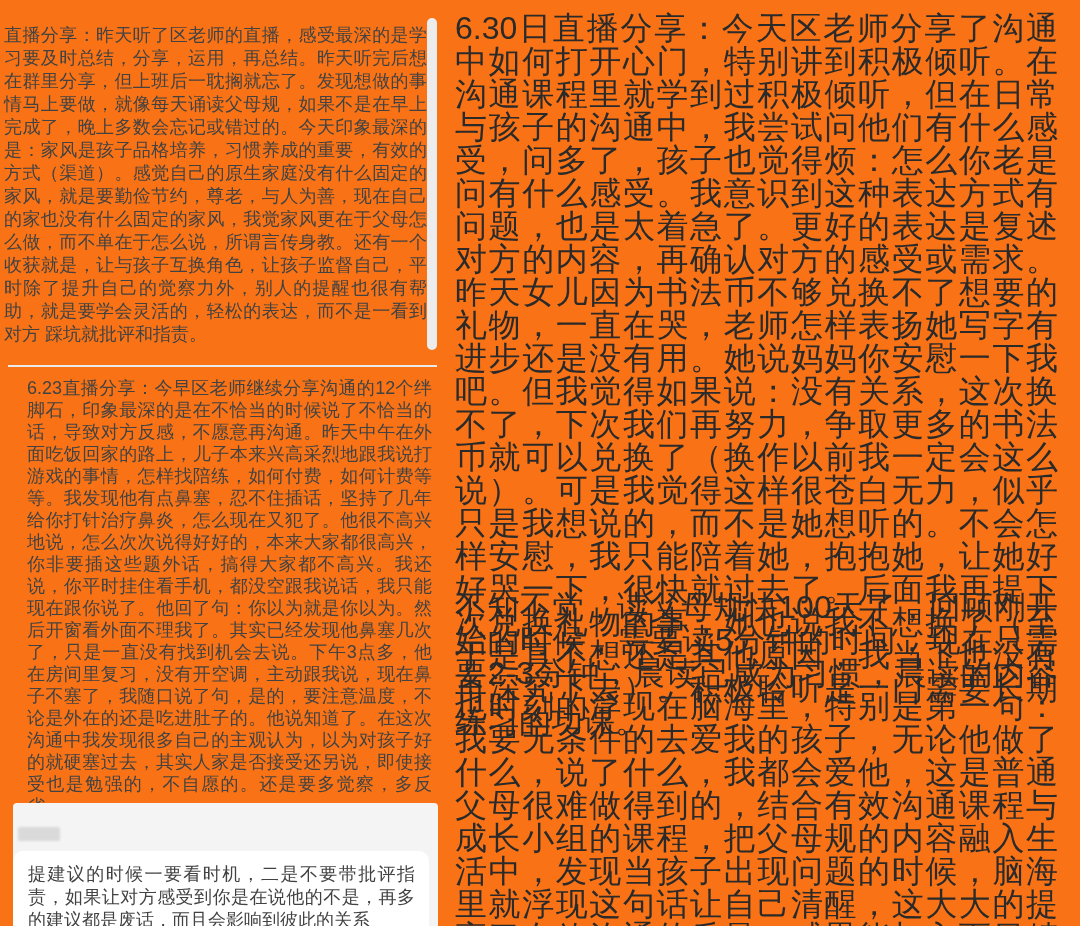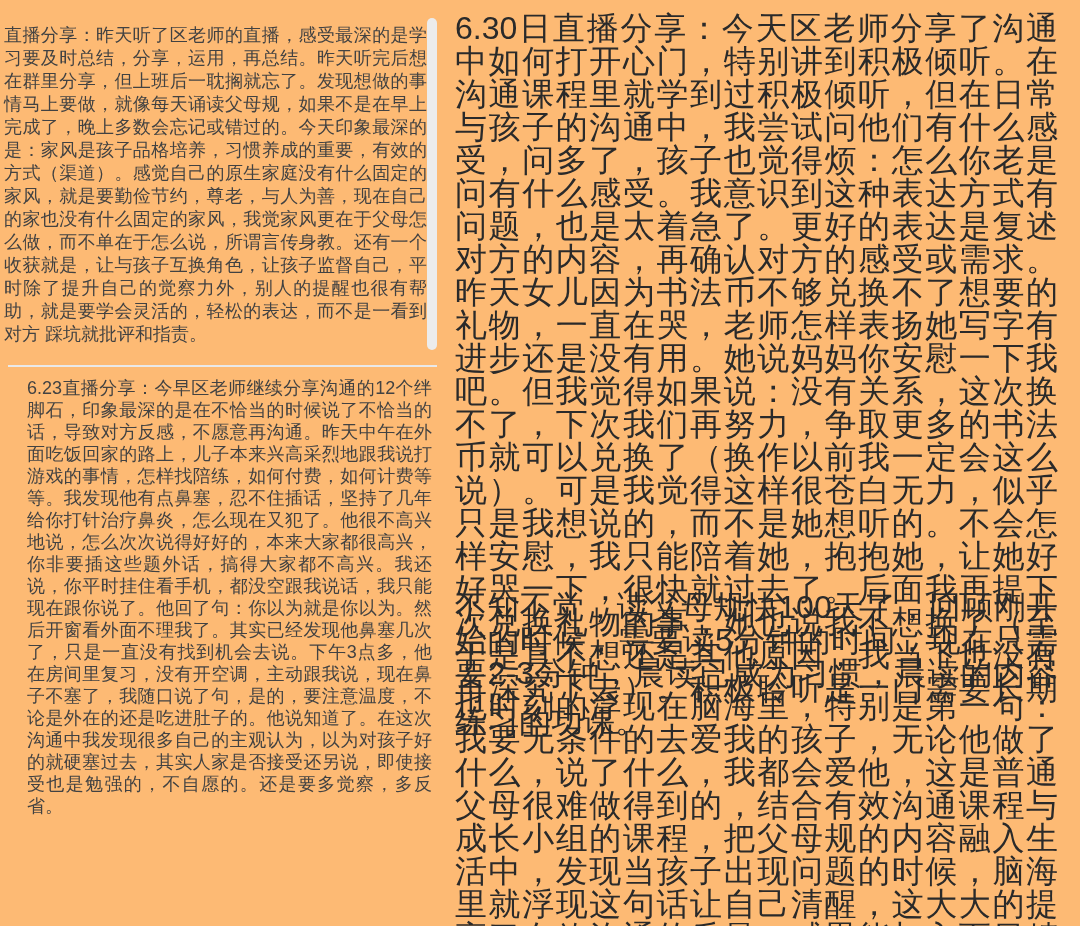--- a/index.html
+++ b/index.html
@@ -5,21 +5,21 @@
   html, body {
     margin: 0;
     padding: 0;
     background: #ffffff;
     font-family: "Liberation Sans", "DejaVu Sans", sans-serif;
   }
   .page {
     position: relative;
     width: 1080px;
     height: 926px;
-    background: #fdba74;
+    background: #f97316;
     overflow: hidden;
   }
 
   
   .left-pane {
     position: absolute;
     left: 0;
     top: 0;
     width: 440px;
     height: 926px;
@@ -129,20 +129,26 @@
   <div class="left-pane">
 
     <p class="left-post-1">直播分享：昨天听了区老师的直播，感受最深的是学习要及时总结，分享，运用，再总结。昨天听完后想在群里分享，但上班后一耽搁就忘了。发现想做的事情马上要做，就像每天诵读父母规，如果不是在早上完成了，晚上多数会忘记或错过的。今天印象最深的是：家风是孩子品格培养，习惯养成的重要，有效的方式（渠道）。感觉自己的原生家庭没有什么固定的家风，就是要勤俭节约，尊老，与人为善，现在自己的家也没有什么固定的家风，我觉家风更在于父母怎么做，而不单在于怎么说，所谓言传身教。还有一个收获就是，让与孩子互换角色，让孩子监督自己，平时除了提升自己的觉察力外，别人的提醒也很有帮助，就是要学会灵活的，轻松的表达，而不是一看到对方 踩坑就批评和指责。</p>
 
     <div class="left-scrollbar"></div>
 
     <div class="left-divider"></div>
 
     <p class="left-post-2">6.23直播分享：今早区老师继续分享沟通的12个绊脚石，印象最深的是在不恰当的时候说了不恰当的话，导致对方反感，不愿意再沟通。昨天中午在外面吃饭回家的路上，儿子本来兴高采烈地跟我说打游戏的事情，怎样找陪练，如何付费，如何计费等等。我发现他有点鼻塞，忍不住插话，坚持了几年给你打针治疗鼻炎，怎么现在又犯了。他很不高兴地说，怎么次次说得好好的，本来大家都很高兴，你非要插这些题外话，搞得大家都不高兴。我还说，你平时挂住看手机，都没空跟我说话，我只能现在跟你说了。他回了句：你以为就是你以为。然后开窗看外面不理我了。其实已经发现他鼻塞几次了，只是一直没有找到机会去说。下午3点多，他在房间里复习，没有开空调，主动跟我说，现在鼻子不塞了，我随口说了句，是的，要注意温度，不论是外在的还是吃进肚子的。他说知道了。在这次沟通中我发现很多自己的主观认为，以为对孩子好的就硬塞过去，其实人家是否接受还另说，即使接受也是勉强的，不自愿的。还是要多觉察，多反省。</p>
 
+    <div class="quote-block">
+      <div class="redacted-blob"></div>
+      <div class="quote-card">
+        <p>提建议的时候一要看时机，二是不要带批评指责，如果让对方感受到你是在说他的不是，再多的建议都是废话，而且会影响到彼此的关系</p>
+      </div>
+    </div>
 
   </div>
 
   <div class="right-pane">
 
     <p class="right-post right-post-1">6.30日直播分享：今天区老师分享了沟通中如何打开心门，特别讲到积极倾听。在沟通课程里就学到过积极倾听，但在日常与孩子的沟通中，我尝试问他们有什么感受，问多了，孩子也觉得烦：怎么你老是问有什么感受。我意识到这种表达方式有问题，也是太着急了。更好的表达是复述对方的内容，再确认对方的感受或需求。昨天女儿因为书法币不够兑换不了想要的礼物，一直在哭，老师怎样表扬她写字有进步还是没有用。她说妈妈你安慰一下我吧。但我觉得如果说：没有关系，这次换不了，下次我们再努力，争取更多的书法币就可以兑换了（换作以前我一定会这么说）。可是我觉得这样很苍白无力，似乎只是我想说的，而不是她想听的。不会怎样安慰，我只能陪着她，抱抱她，让她好好哭一下，很快就过去了。后面我再提下次兑换礼物的事，她也说我不想换了（至于是真不想还是其他原因，我当下也没有再深究下去）。积极聆听是一门需要长期练习的功课。</p>
 
     <p class="right-post right-post-2">不知不觉，读父母规快100天了，回顾刚开始的时候，需要读5分钟的时间，现在只需要2-3分钟，晨读已成为习惯，晨读的内容也时刻的浮现在脑海里，特别是第一句：我要无条件的去爱我的孩子，无论他做了什么，说了什么，我都会爱他，这是普通父母很难做得到的，结合有效沟通课程与成长小组的课程，把父母规的内容融入生活中，发现当孩子出现问题的时候，脑海里就浮现这句话让自己清醒，这大大的提高了有效沟通的质量，感恩能加入百日精进计划，我会一直坚持下去，加油</p>
 
   </div>

